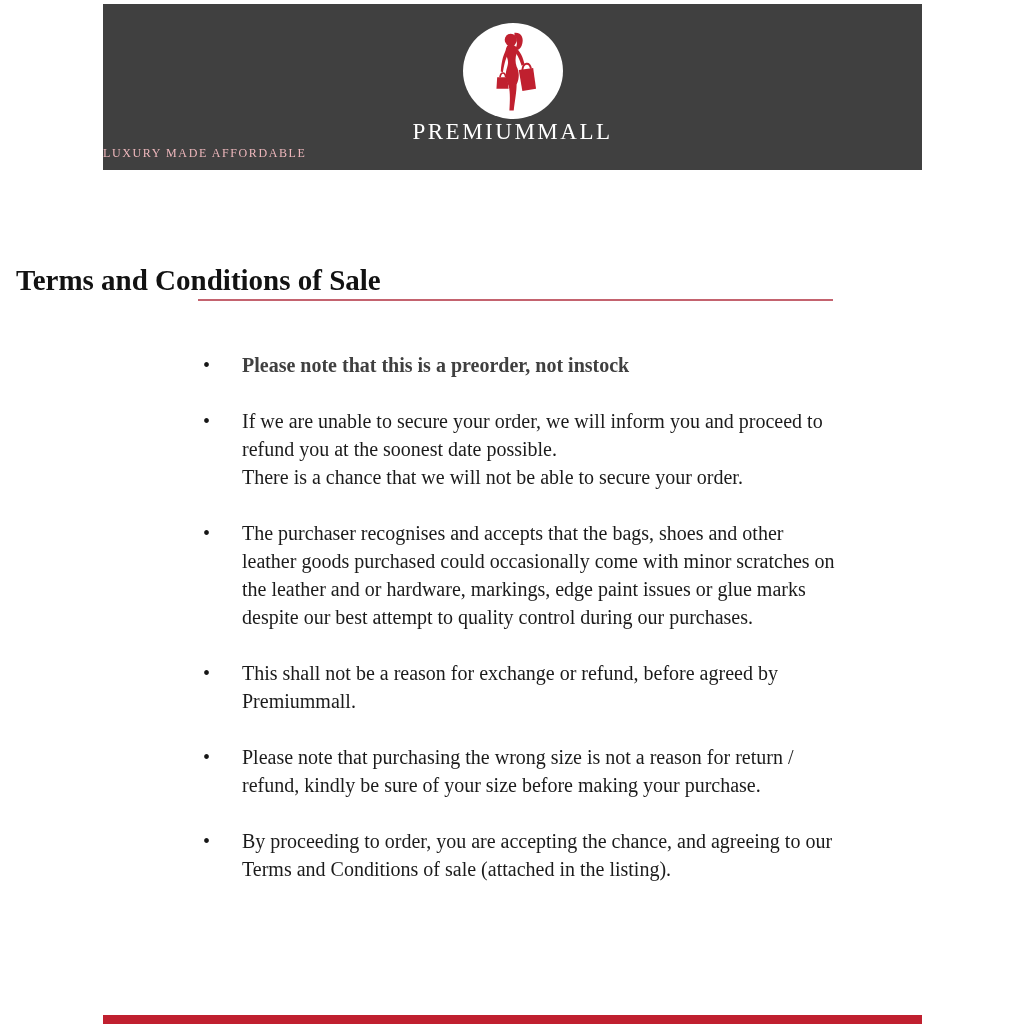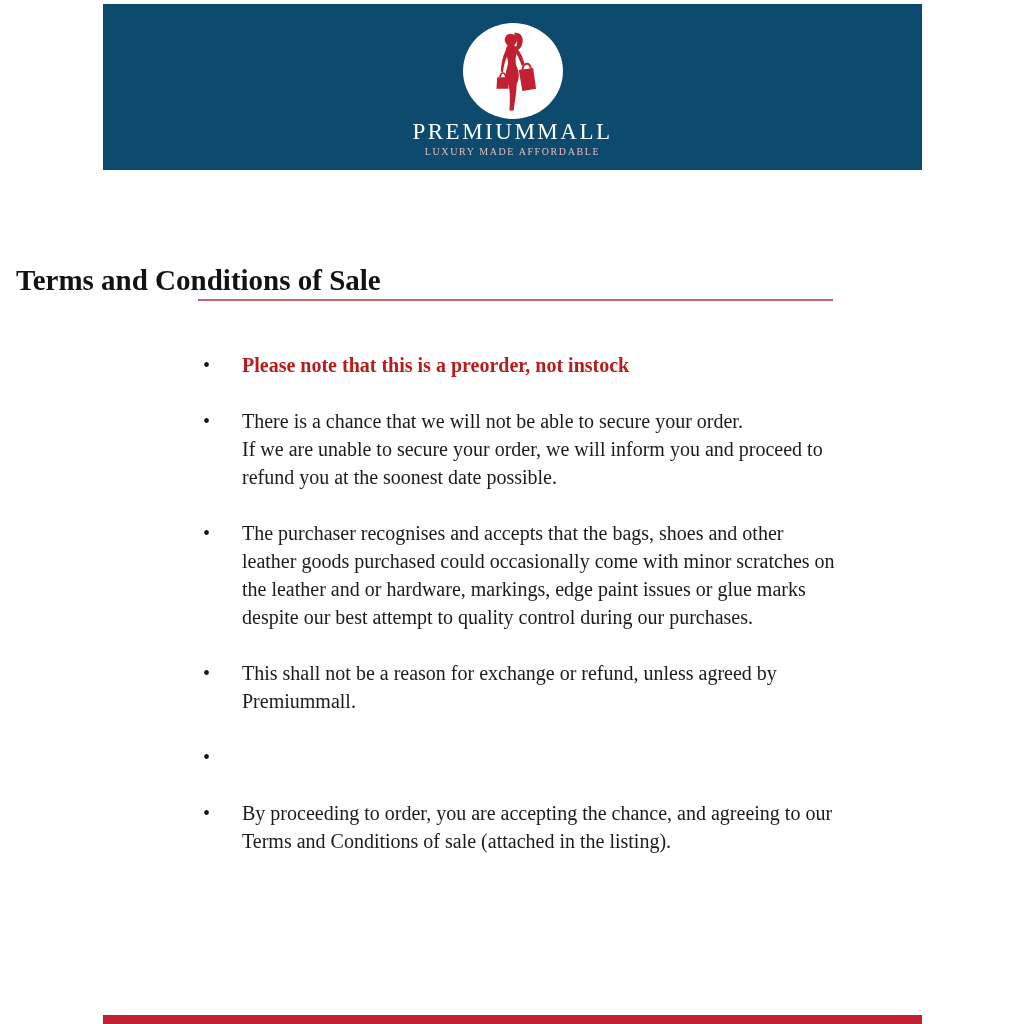--- a/index.html
+++ b/index.html
@@ -5,36 +5,36 @@
   html,body { margin:0; padding:0; background:#ffffff; }
   .page {
     position:relative; width:1024px; height:1024px;
     background:#ffffff; overflow:hidden;
     font-family:"Liberation Serif", serif;
   }
 
   
   .banner {
     position:absolute; left:103px; top:4px; width:819px; height:166px;
-    background:#0c4a6e;
+    background:#404040;
   }
   .logo-circle {
     position:absolute; left:50%; top:19px; transform:translateX(-50%);
     width:100px; height:96px; background:#ffffff; border-radius:50%;
     overflow:visible;
   }
   .logo-circle svg { position:absolute; left:14px; top:4px; }
   .brand-name {
     position:absolute; top:115px; left:0; width:100%;
     text-align:center; color:#ffffff; font-size:23px;
     letter-spacing:2.5px; font-weight:normal; white-space:nowrap;
   }
   .brand-tagline {
     position:absolute; top:142px; left:0; width:100%;
-    text-align:center; color:#eeb7bc; font-size:10px;
+    text-align:left; color:#eeb7bc; font-size:12px;
     letter-spacing:1.6px; white-space:nowrap;
   }
 
   
   .doc-title {
     position:absolute; top:248px; left:0; width:100%;
     font-size:29px; font-weight:bold; color:#121212;
     margin:16px;
   }
   .title-divider {
@@ -44,21 +44,21 @@
   .terms-list {
     position:absolute; top:351px; left:203px; width:640px;
     list-style:none; margin:0; padding:0;
   }
   .bullet-item { display:flex; margin:0 0 28px 0; }
   .marker {
     flex:none; width:39px; font-size:20px; line-height:28px; color:#161616;
   }
   .content { width:600px; font-size:20px; line-height:28px; color:#1b1b1b; }
   .content p { margin:0; }
-  .content .heading { color:#b91c1c; font-weight:bold; }
+  .content .heading { color:#404040; font-weight:bold; }
 
   
   .footer-bar {
     position:absolute; left:103px; bottom:0; width:819px; height:9px;
     background:#c0202f;
   }
 </style>
 </head>
 <body>
 
@@ -101,39 +101,40 @@
   <ul class="terms-list">
       <li class="bullet-item">
         <span class="marker">•</span>
         <div class="content">
           <p class="heading">Please note that this is a preorder, not instock</p>
         </div>
       </li>
       <li class="bullet-item">
         <span class="marker">•</span>
         <div class="content">
+          <p>If we are unable to secure your order, we will inform you and proceed to refund you at the soonest date possible.</p>
           <p>There is a chance that we will not be able to secure your order.</p>
-          <p>If we are unable to secure your order, we will inform you and proceed to refund you at the soonest date possible.</p>
         </div>
       </li>
       <li class="bullet-item">
         <span class="marker">•</span>
         <div class="content">
           <p>The purchaser recognises and accepts that the bags, shoes and other leather goods purchased could occasionally come with minor scratches on the leather and or hardware, markings, edge paint issues or glue marks despite our best attempt to quality control during our purchases.</p>
         </div>
       </li>
       <li class="bullet-item">
         <span class="marker">•</span>
         <div class="content">
-          <p>This shall not be a reason for exchange or refund, unless agreed by Premiummall.</p>
+          <p>This shall not be a reason for exchange or refund, before agreed by Premiummall.</p>
         </div>
       </li>
       <li class="bullet-item">
         <span class="marker">•</span>
         <div class="content">
+          <p>Please note that purchasing the wrong size is not a reason for return / refund, kindly be sure of your size before making your purchase.</p>
         </div>
       </li>
       <li class="bullet-item">
         <span class="marker">•</span>
         <div class="content">
           <p>By proceeding to order, you are accepting the chance, and agreeing to our Terms and Conditions of sale (attached in the listing).</p>
         </div>
       </li>
     </ul>
 

